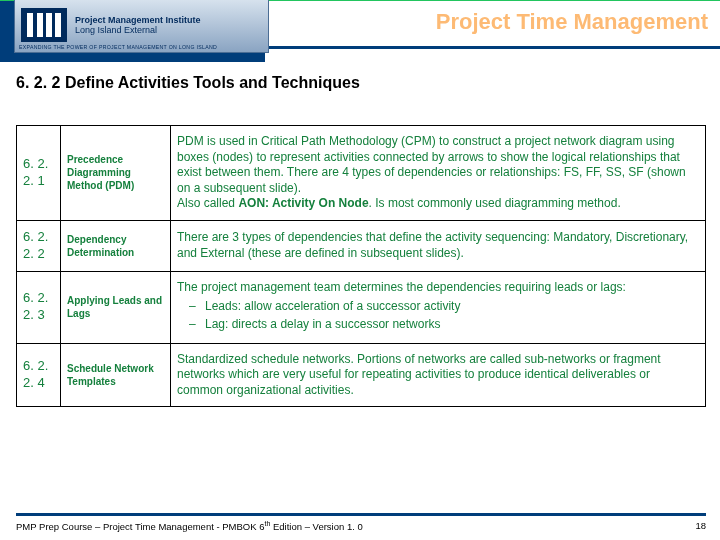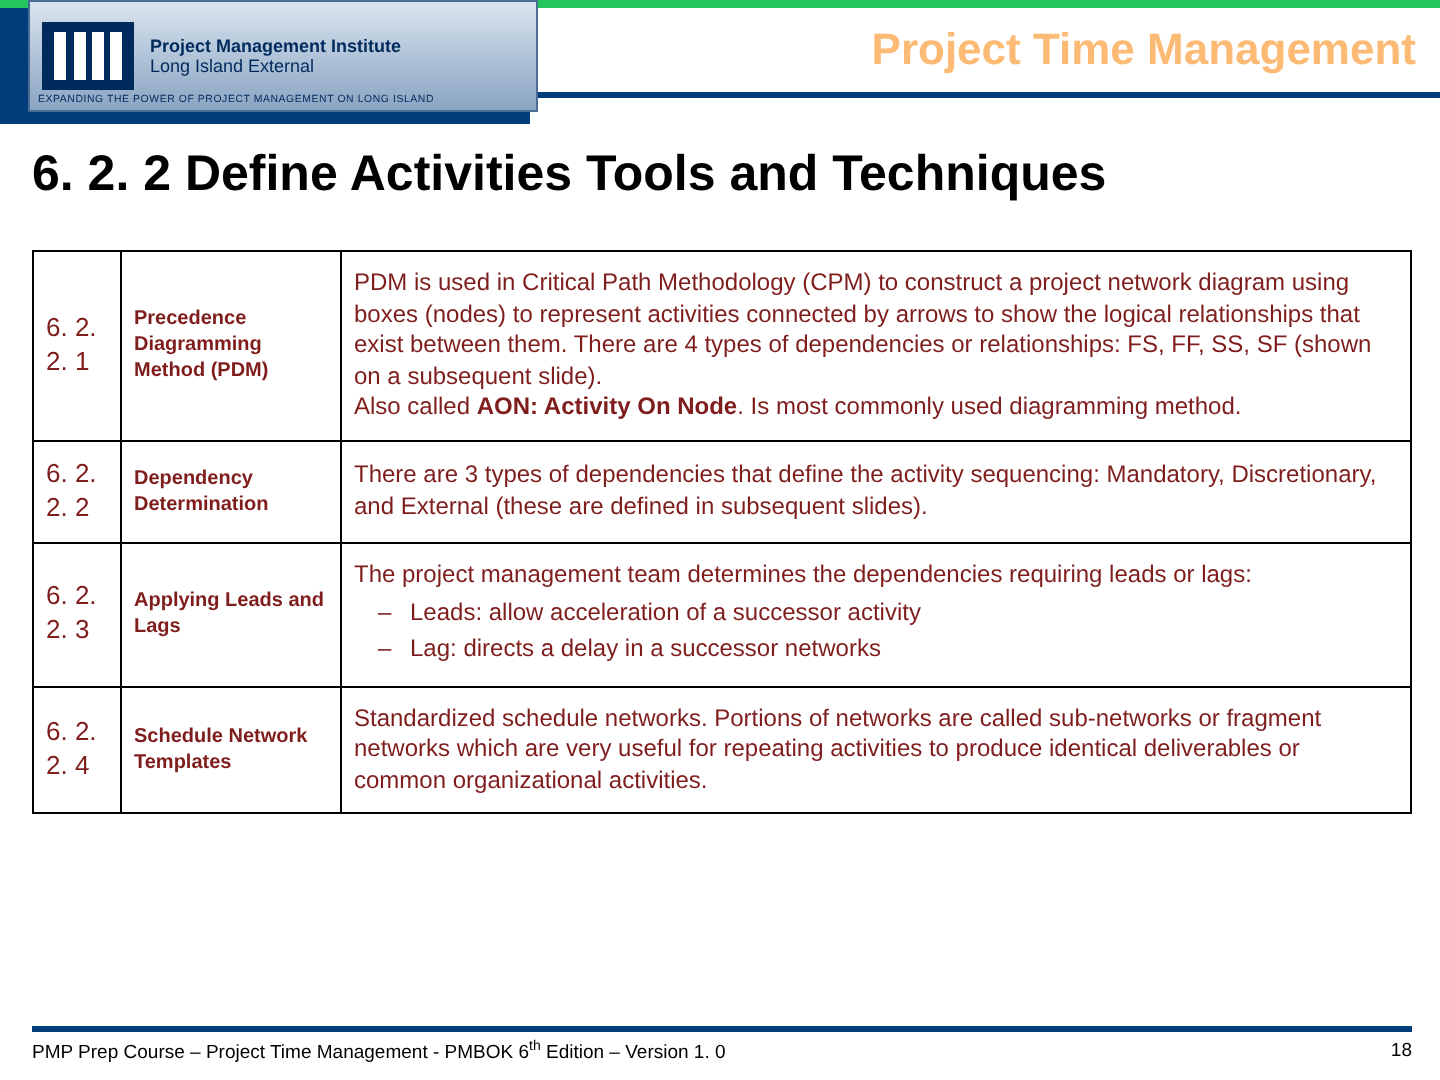--- a/index.html
+++ b/index.html
@@ -9,21 +9,21 @@
     height: 540px;
     font-family: Arial, Helvetica, sans-serif;
     background: #fff;
     position: relative;
     overflow: hidden;
   }
   .header-band {
     background: #003d7a;
     height: 62px;
     position: relative;
-    border-top: 4px solid #22c55e;
+    border-top: 1px solid #22c55e;
   }
   .header-white-cut {
     position: absolute;
     left: 265px;
     right: 0;
     top: 0;
     bottom: 0;
     background: #fff;
   }
   .logo-block {
@@ -89,21 +89,21 @@
     position: absolute;
     left: 0; right: 0;
     top: 46px;
     height: 3px;
     background: #003d7a;
     z-index: 1;
   }
   .section-title {
     font-family: Verdana, Arial, sans-serif;
     font-weight: bold;
-    font-size: 25px;
+    font-size: 16px;
     color: #000;
     padding: 12px 16px 4px 16px;
     line-height: 1.1;
   }
   .table-wrap {
     position: absolute;
     left: 16px;
     right: 14px;
     top: 125px;
   }
@@ -112,21 +112,21 @@
     border-collapse: collapse;
     table-layout: fixed;
   }
   table.tools td {
     border: 1px solid #000;
     padding: 8px 6px 8px 6px;
     vertical-align: middle;
     font-size: 12px;
     line-height: 1.3;
     background: #fff;
-    color: #7f1d1d;
+    color: #15803d;
   }
   table.tools td.num {
     width: 44px;
     font-size: 13px;
     vertical-align: middle;
   }
   table.tools td.name {
     width: 110px;
     font-weight: bold;
     font-size: 10px;

